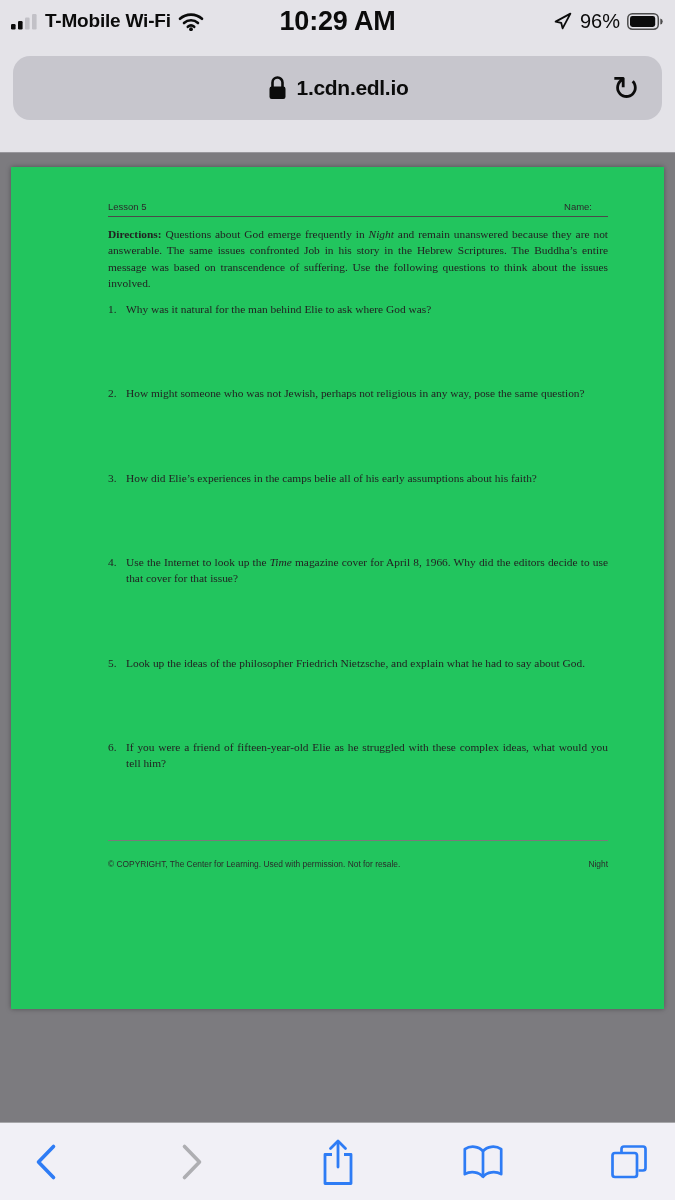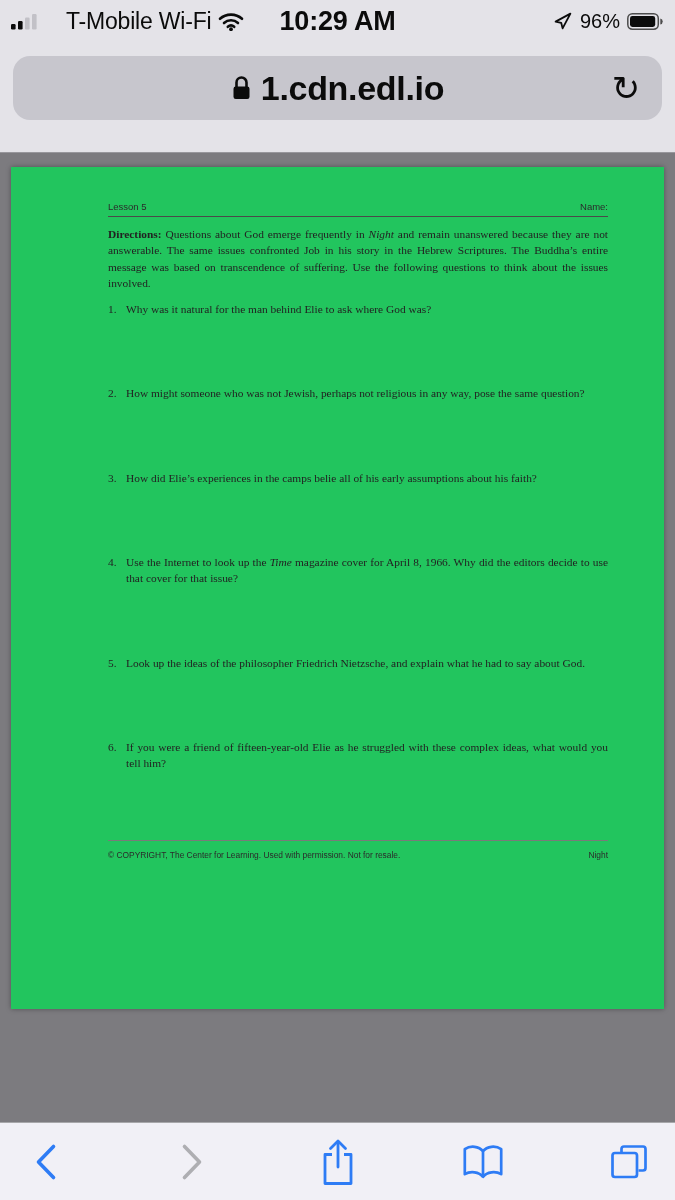--- a/index.html
+++ b/index.html
@@ -13,34 +13,34 @@
   
   .chrome-top {
     position:absolute; top:0; left:0; right:0; height:153px;
     background:#E4E3E8; border-bottom:1px solid #98979c; z-index:3;
   }
   .status-bar {
     position:absolute; top:0; left:0; right:0; height:42px;
     display:flex; align-items:center; padding:0 11px; color:#0b0b0b;
   }
   .sb-left { display:flex; align-items:center; gap:7px; }
-  .sb-carrier { font-size:23px; font-weight:400; letter-spacing:-0.2px;margin-left:21px; }
+  .sb-carrier { font-size:19px; font-weight:700; letter-spacing:-0.2px; }
   .sb-time {
     position:absolute; left:50%; transform:translateX(-50%);
     font-size:27px; font-weight:700; letter-spacing:-0.2px;
   }
   .sb-right { margin-left:auto; display:flex; align-items:center; gap:7px; }
   .sb-batt-text { font-size:20px; font-weight:500; }
   .url-bar {
     position:absolute; top:56px; left:13px; right:13px; height:64px;
     background:#C7C6CD; border-radius:17px;
     display:flex; align-items:center; justify-content:center;
   }
   .url-center { display:flex; align-items:center; gap:9px; }
-  .url-domain { font-size:34px; font-weight:600; color:#0b0b0b; letter-spacing:-0.3px; }
+  .url-domain { font-size:21px; font-weight:600; color:#0b0b0b; letter-spacing:-0.3px; }
   .reload-btn {
     position:absolute; right:14px; top:50%; transform:translateY(-50%);
     width:44px; height:50px; border:none; background:transparent; cursor:pointer;
     font-family:"DejaVu Sans", sans-serif; font-size:34px; line-height:46px;
     color:#0b0b0b; padding:0;
   }
   
   .viewport {
     position:absolute; top:154px; bottom:78px; left:0; right:0;
     background:#7C7B7F;
@@ -49,35 +49,35 @@
     position:absolute; left:11px; top:13px; width:653px; height:842px;
     background:#22c55e; box-shadow:0 0 5px rgba(0,0,0,.35);
     font-family:"Liberation Serif", serif; color:#1f1f1f;
   }
   .doc-inner { padding:33px 56px 0 97px; }
   .doc-header {
     position:relative; font-family:"Liberation Sans", sans-serif;
     font-size:9.5px; line-height:13px; color:#2b2b2b;
     border-bottom:1px solid #4a4a4a; padding-bottom:3px;
   }
-  .name-label { position:absolute; right:0; bottom:3px; }
+  .name-label { position:absolute; right:16px; bottom:3px; }
   .doc-title {
     margin-top:51px; font-family:"Liberation Sans", sans-serif;
     font-weight:700; font-size:17.5px; letter-spacing:-0.2px; color:#101010;
   }
   .directions {
     margin-top:9px; font-size:11.4px; line-height:16.3px;
     text-align:justify; color:#222;
   }
   .question-list { margin-top:10px; }
   .question { display:flex; margin-bottom:68px; font-size:11.4px; line-height:16.3px; color:#222; }
   .qnum { width:18px; flex:none; }
   .qtext { flex:1; text-align:justify; }
   .doc-footer {
-    border-top:1px solid #7a7a7a; margin-top:0; padding-top:9px;
+    border-top:1px solid #7a7a7a; margin-top:0; padding-top:18px;
     display:flex; justify-content:space-between;
     font-family:"Liberation Sans", sans-serif; font-size:8.4px; color:#2b2b2b;
   }
   
   .toolbar {
     position:absolute; bottom:0; left:0; right:0; height:78px;
     background:#F1F0F6; border-top:1px solid #a7a7aa; z-index:3;
     display:flex; align-items:center; justify-content:space-between;
     padding:0 20px;
   }

